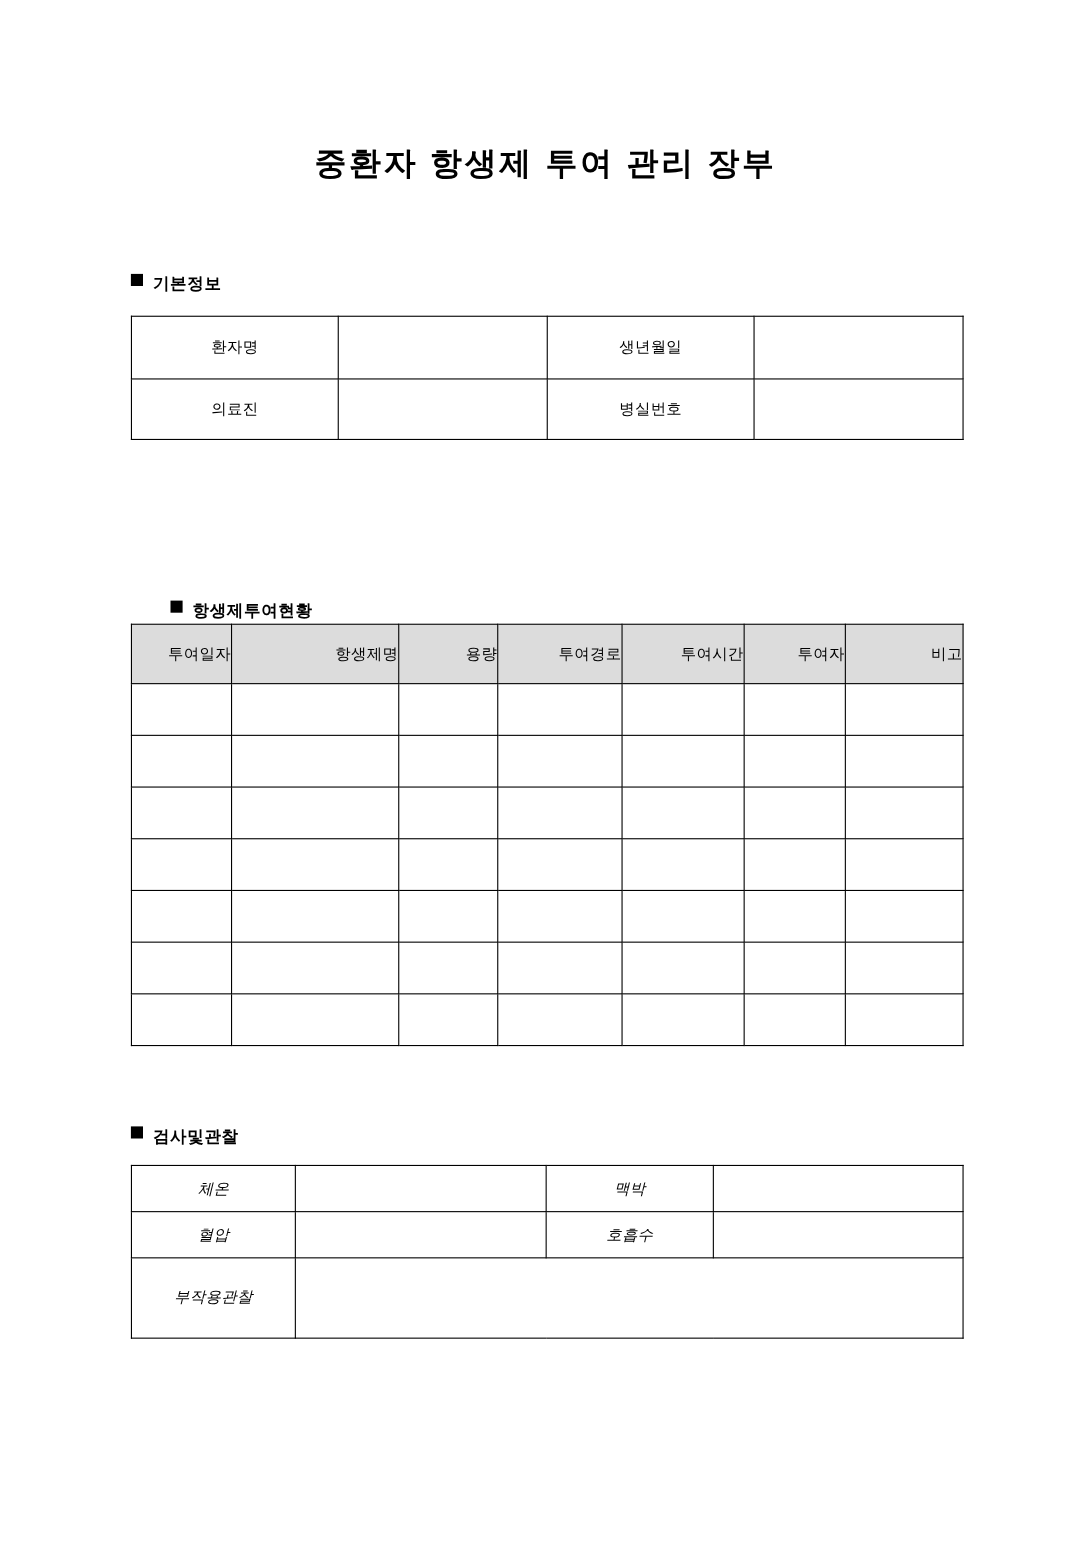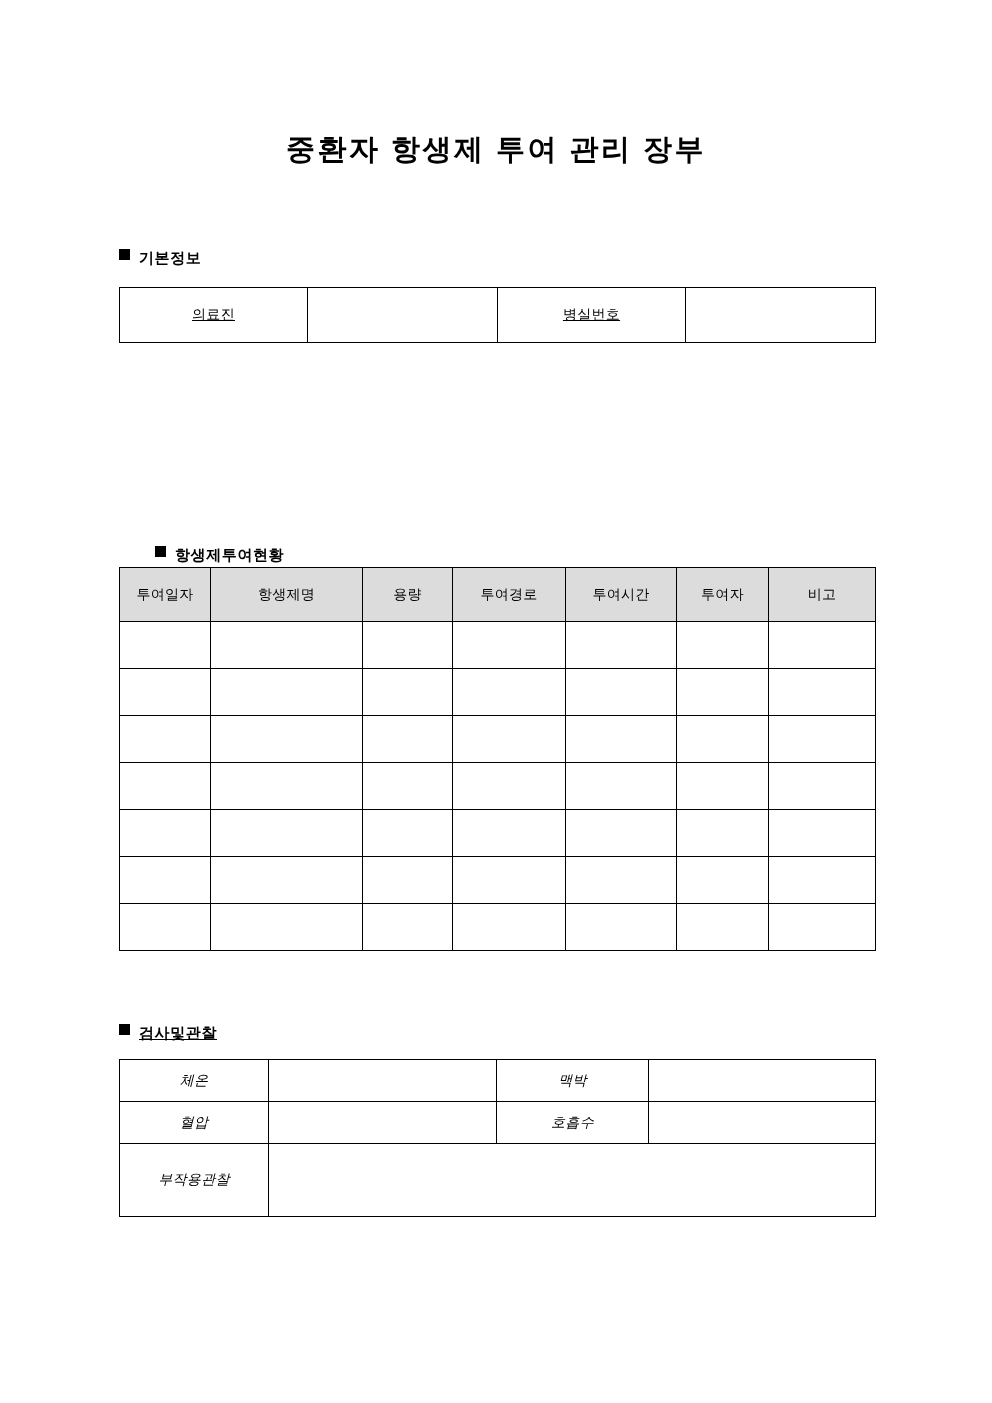--- a/index.html
+++ b/index.html
@@ -84,45 +84,45 @@
     background: #ffffff;
   }
 
   
   #table-basic-info {
     left: 119px;
     top: 287px;
     width: 756px;
   }
   #table-basic-info td { height: 56px; }
-  #table-basic-info tr.row-short td { height: 54px; text-decoration: underline; }
+  #table-basic-info tr.row-short td { height: 54px; }
 
   
   #table-administration {
     left: 119px;
     top: 567px;
     width: 756px;
   }
-  #table-administration th { height: 53px; background: #dcdcdc; }
+  #table-administration th { height: 53px; background: #dcdcdc; text-align: right; }
   #table-administration td.entry-cell { height: 46px; }
 
   
   #table-observation {
     left: 119px;
     top: 1059px;
     width: 756px;
     font-style: italic;
   }
   #table-observation td { height: 41px; }
   #table-observation td.wide-note-cell { height: 72px; }
 
   
   #head-basic-info   { top: 249px; }
   #head-administration { top: 546px; padding-left: 36px; }
-  #head-observation  { top: 1024px; text-decoration: underline; }
+  #head-observation  { top: 1024px; }
 </style>
 </head>
 <body>
 
 <div class="page">
 
   <h1 class="doc-title">중환자 항생제 투여 관리 장부</h1>
 
   <div class="section-head" id="head-basic-info">
     <span class="bullet-square"></span>
@@ -130,20 +130,26 @@
   </div>
 
   <table class="form-table" id="table-basic-info">
     <colgroup>
       <col style="width:188px">
       <col style="width:190px">
       <col style="width:188px">
       <col style="width:190px">
     </colgroup>
     <tbody>
+      <tr>
+        <td class="label-cell">환자명</td>
+        <td class="blank-cell"></td>
+        <td class="label-cell">생년월일</td>
+        <td class="blank-cell"></td>
+      </tr>
       <tr class="row-short">
         <td class="label-cell">의료진</td>
         <td class="blank-cell"></td>
         <td class="label-cell">병실번호</td>
         <td class="blank-cell"></td>
       </tr>
     </tbody>
   </table>
 
   <div class="section-head" id="head-administration">

